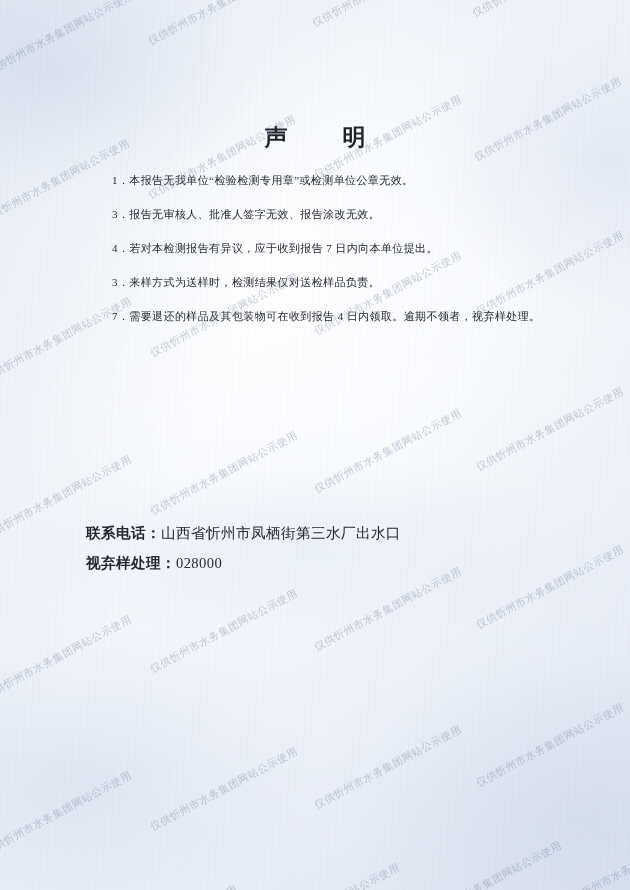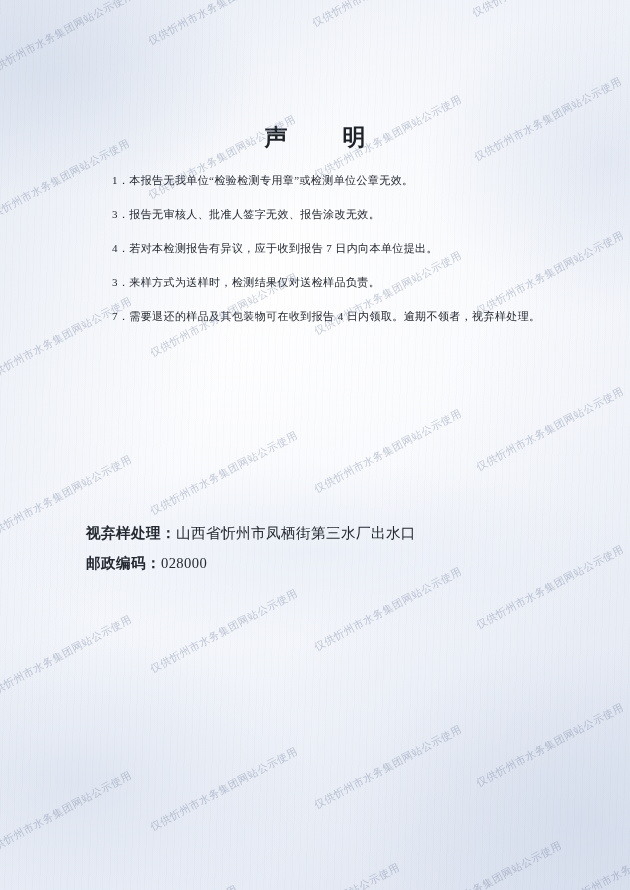--- a/index.html
+++ b/index.html
@@ -137,24 +137,24 @@
     <div class="clauses">
       <p class="clause">1．本报告无我单位“检验检测专用章”或检测单位公章无效。</p>
       <p class="clause">3．报告无审核人、批准人签字无效、报告涂改无效。</p>
       <p class="clause">4．若对本检测报告有异议，应于收到报告 7 日内向本单位提出。</p>
       <p class="clause">3．来样方式为送样时，检测结果仅对送检样品负责。</p>
       <p class="clause">7．需要退还的样品及其包装物可在收到报告 4 日内领取。逾期不领者，视弃样处理。</p>
     </div>
 
     <div class="contact">
       <p class="contact-line">
-        <span class="lbl">视弃样处理：</span><span>山西省忻州市凤栖街第三水厂出水口</span>
+        <span class="lbl">联系电话：</span><span>山西省忻州市凤栖街第三水厂出水口</span>
       </p>
       <p class="contact-line">
-        <span class="lbl">邮政编码：</span><span>028000</span>
+        <span class="lbl">视弃样处理：</span><span>028000</span>
       </p>
     </div>
 
   </div>
 
   <div class="watermarks" id="watermark-layer">
       <span class="wm" style="left: -16px; top: 66px; transform: rotate(-28deg);">仅供忻州市水务集团网站公示使用</span>
       <span class="wm" style="left: 146px; top: 36px; transform: rotate(-28deg);">仅供忻州市水务集团网站公示使用</span>
       <span class="wm" style="left: 310px; top: 18px; transform: rotate(-28deg);">仅供忻州市水务集团网站公示使用</span>
       <span class="wm" style="left: 470px; top: 8px; transform: rotate(-28deg);">仅供忻州市水务集团网站公示使用</span>

